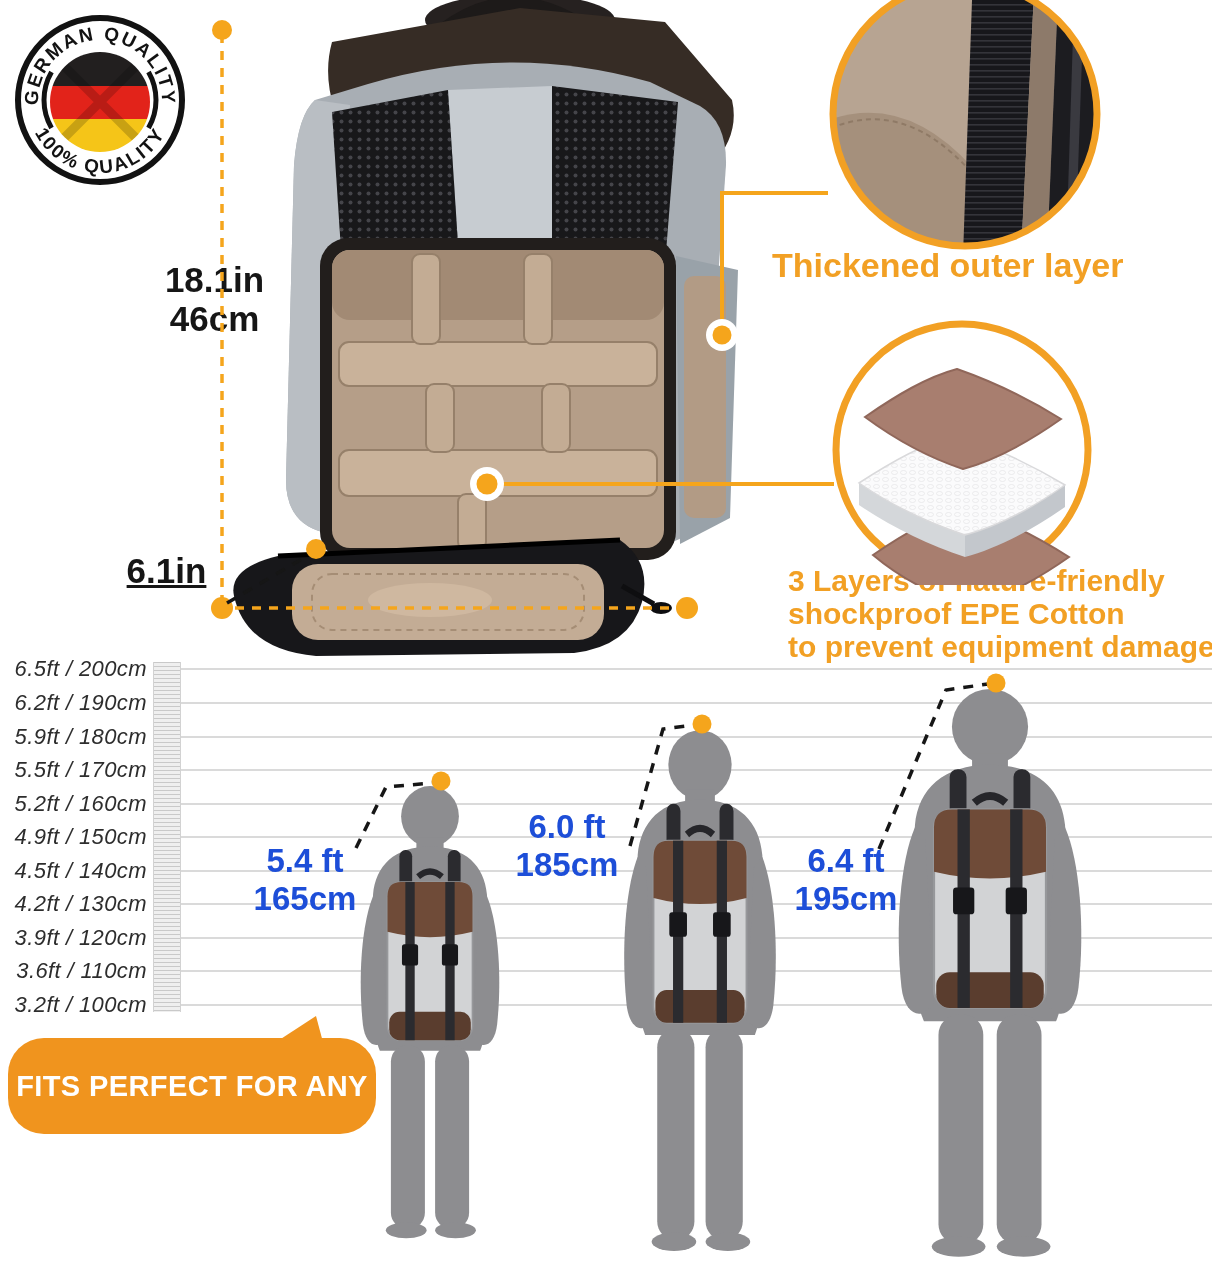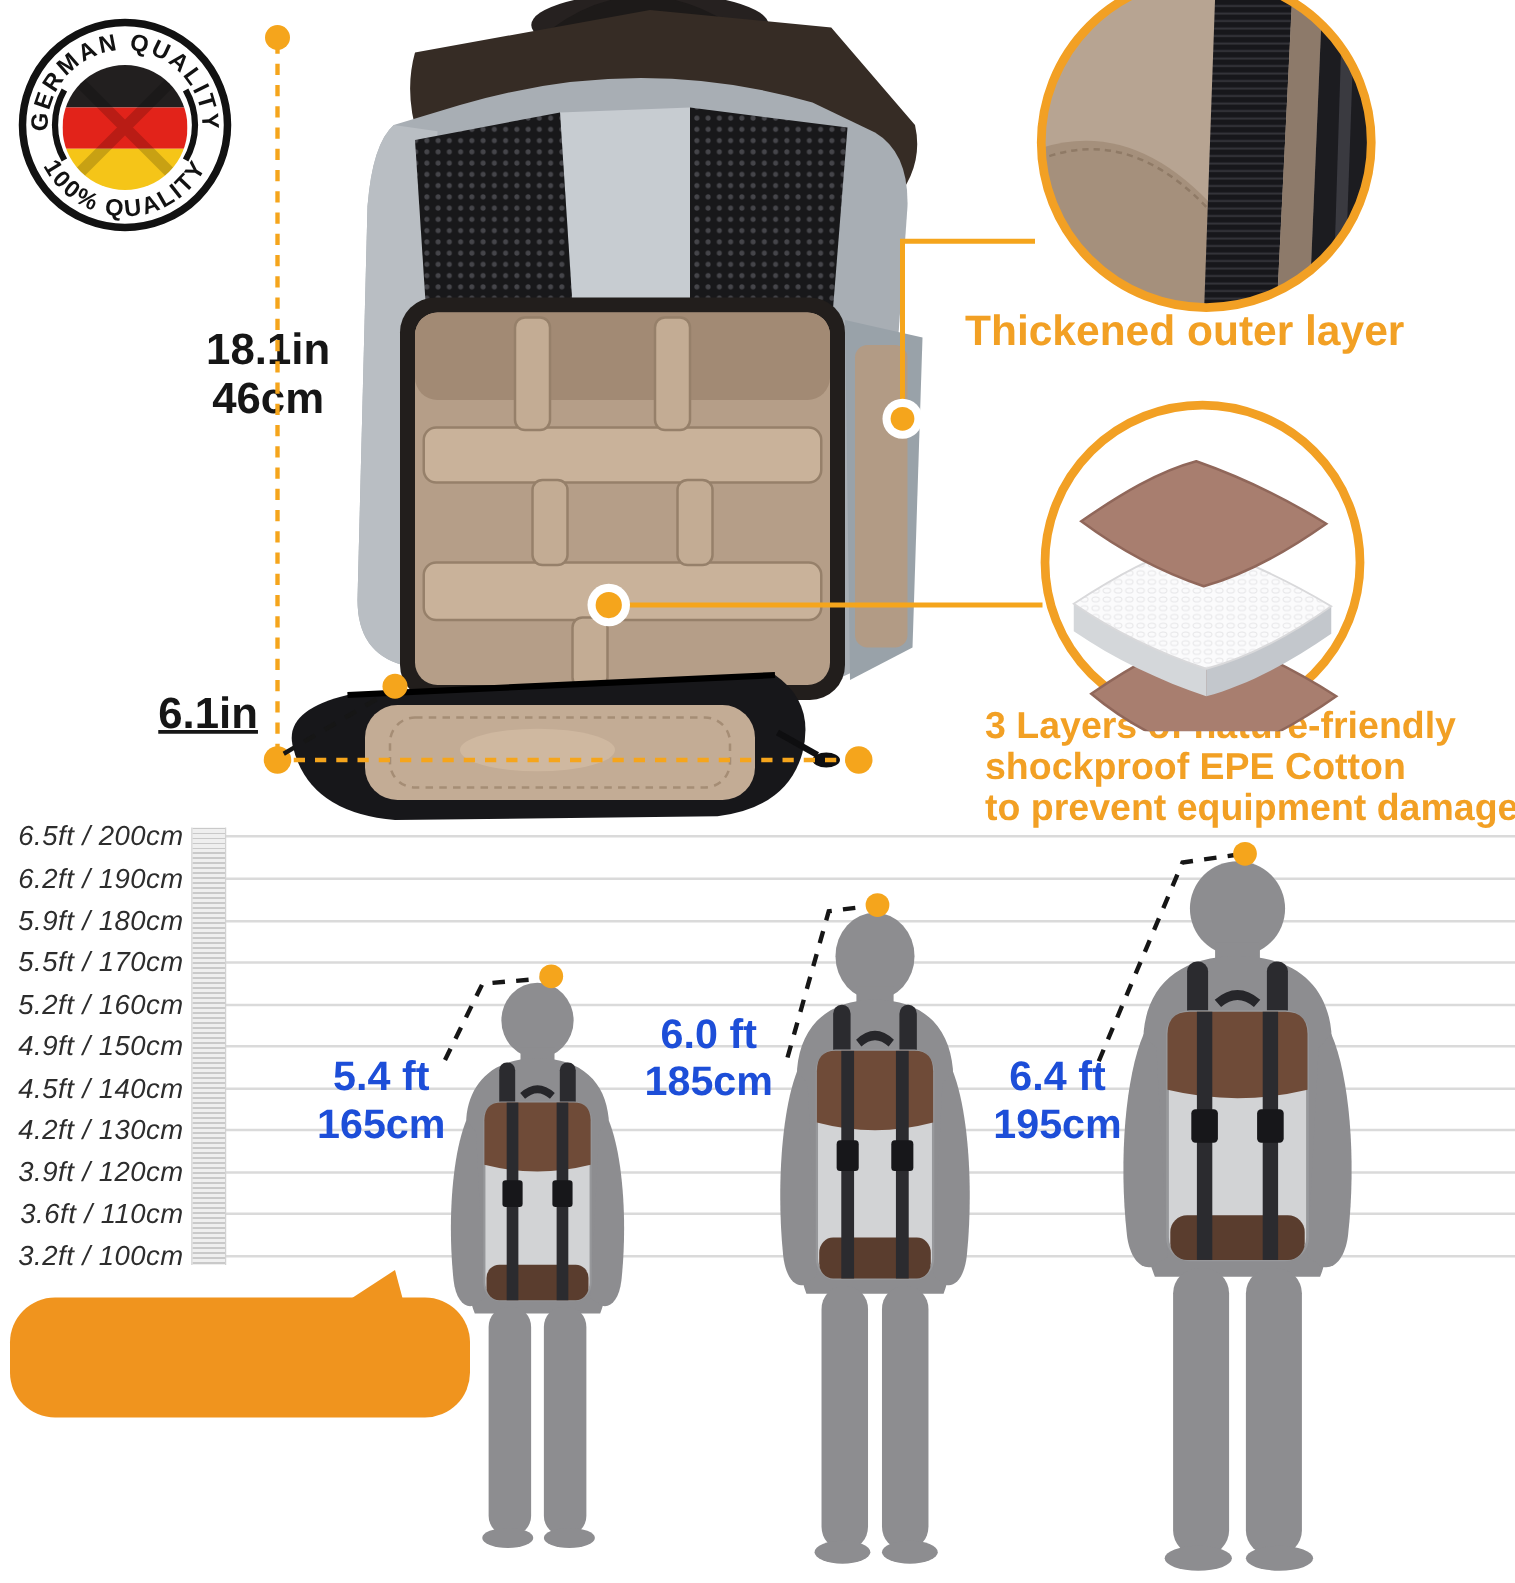--- a/index.html
+++ b/index.html
@@ -241,20 +241,21 @@
   <div class="callout-text" id="callout2">
     <div>3 Layers of nature-friendly</div>
     <div>shockproof EPE Cotton</div>
     <div>to prevent equipment damage</div>
   </div>
 
   <svg class="bubble-tail" width="100" height="32" viewBox="0 0 100 32">
     <polygon points="30,32 76,2 84,32" fill="#F0941E"></polygon>
   </svg>
   <div class="bubble">
+    <span>FITS PERFECT FOR ANY</span>
   </div>
 
   <svg class="overlay" width="1212" height="1266" viewBox="0 0 1212 1266">
     <g>
       <line x1="222" y1="34" x2="222" y2="604" class="dash-orange"></line>
       <circle cx="222" cy="30" r="10" class="dot"></circle>
       <circle cx="222" cy="608" r="11" class="dot"></circle>
     </g>
     <g>
       <line x1="227" y1="603" x2="312" y2="553" class="dash-black"></line>

